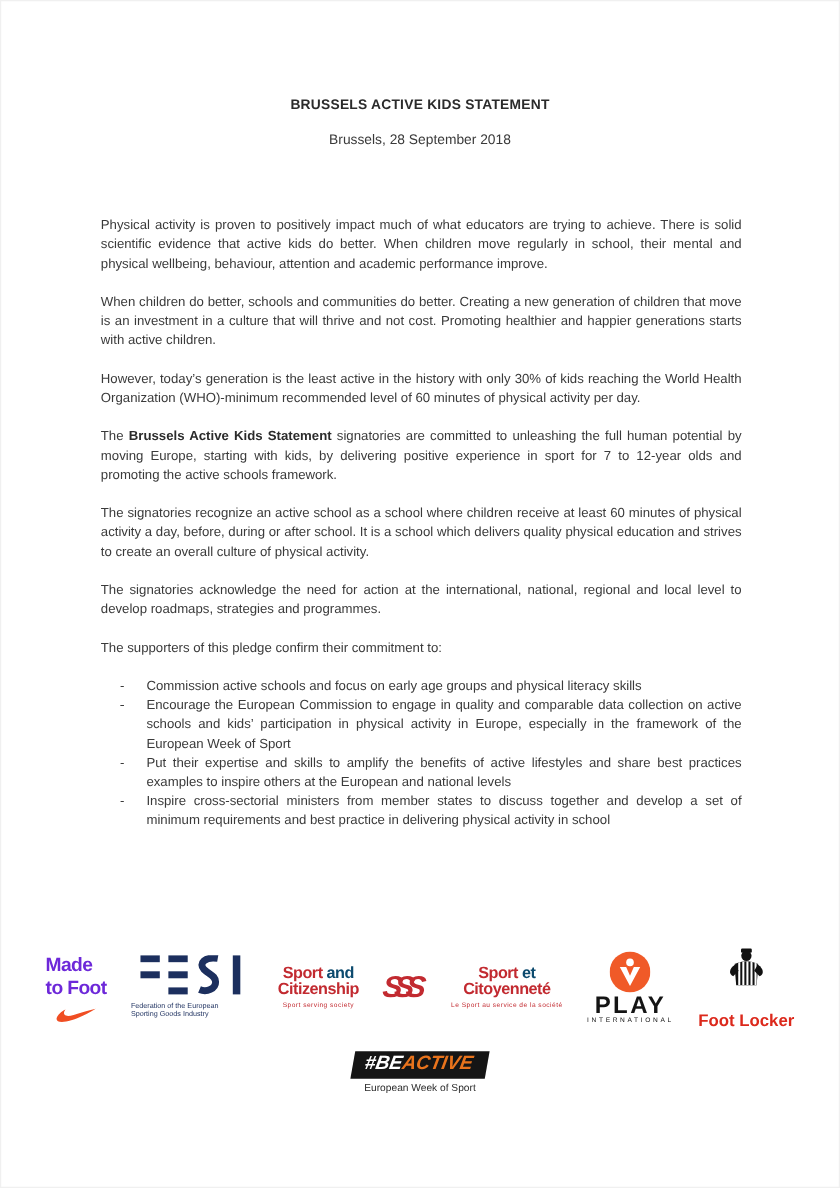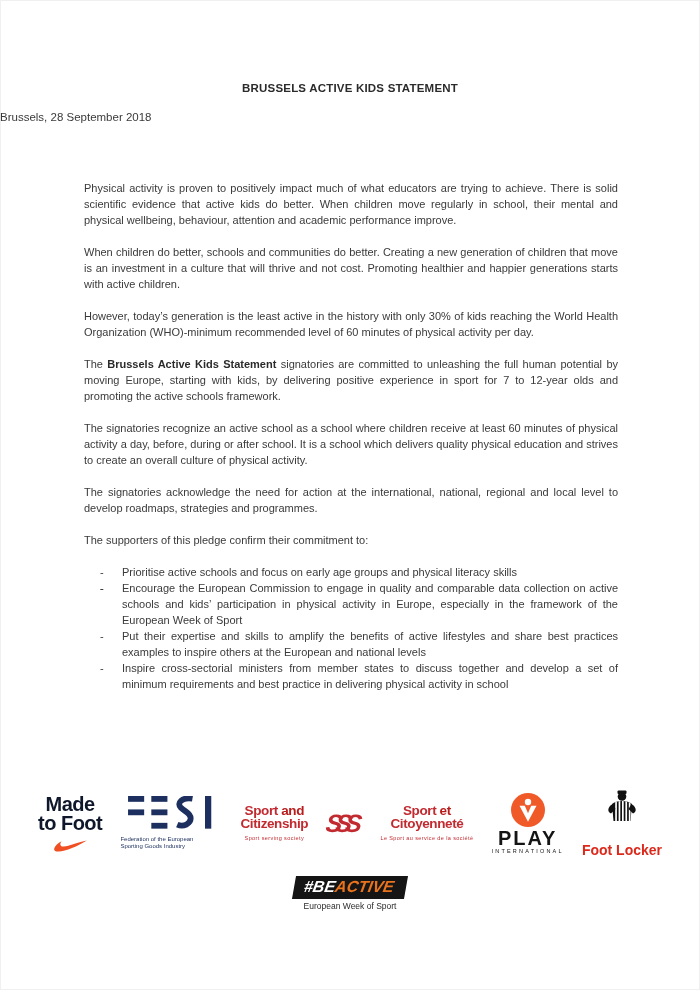--- a/index.html
+++ b/index.html
@@ -6,48 +6,48 @@
   .page{
     position:relative;width:700px;height:990px;background:#fff;overflow:hidden;
     font-family:Liberation Sans, sans-serif;color:#3a3a3a;
     box-shadow:inset 0 0 0 1px #f0f0f0;
   }
   .doc-title{
     position:absolute;top:82px;left:0;width:700px;text-align:center;
     font-size:11.5px;font-weight:bold;color:#2b2b2b;letter-spacing:.2px;
   }
   .doc-date{
-    position:absolute;top:111px;left:0;width:700px;text-align:left;
+    position:absolute;top:111px;left:0;width:700px;text-align:center;
     font-size:11.5px;color:#3a3a3a;
   }
   .content{
     position:absolute;top:180px;left:84px;width:534px;
     font-size:11px;line-height:16px;text-align:justify;
   }
   .content p{margin:0 0 16px 0;}
   .content .b{font-weight:bold;color:#2b2b2b;}
   ul.pledge{list-style:none;margin:0;padding:0 0 0 38px;}
   ul.pledge li{position:relative;text-align:justify;}
   ul.pledge li .marker{position:absolute;left:-22px;top:0;}
   
   .logos{
     position:absolute;top:778px;left:0;width:700px;height:90px;
     display:flex;align-items:center;justify-content:space-between;
     padding:0 38px;box-sizing:border-box;
   }
   .logo{display:flex;flex-direction:column;align-items:center;}
   
-  .mtp-text{color:#0f172a;font-weight:bold;font-size:20px;line-height:19px;text-align:center;letter-spacing:-.5px;}
+  .mtp-text{color:#6d28d9;font-weight:bold;font-size:16px;line-height:19px;letter-spacing:-.5px;}
   .mtp-swoosh{margin-top:7px;}
   
   .fesi-sub{margin-top:6px;font-size:6px;line-height:7px;color:#1c2f5e;text-align:left;width:100%;}
   
   .sc{text-align:center;}
   .sc-l1,.sc-l2{font-weight:bold;font-size:13.5px;line-height:12.5px;letter-spacing:-.4px;color:#c22a30;white-space:nowrap;}
-  .sc .gray{color:#b91c1c;}
+  .sc .gray{color:#0c4a6e;}
   .sc-tag{margin-top:5px;font-size:5.5px;color:#c22a30;letter-spacing:.4px;white-space:nowrap;}
   .sss{display:flex;font-style:italic;font-weight:900;font-size:25px;color:#c22a30;transform:skewX(-6deg);line-height:25px;}
   .sss span{margin-left:-7px;}
   .sss span:first-child{margin-left:0;}
   
   .play-name{font-weight:800;font-size:20px;letter-spacing:2px;color:#141414;line-height:16px;margin-top:3px;}
   .play-sub{font-size:5.5px;letter-spacing:2.2px;color:#141414;margin-top:2px;}
   
   .fl-name{font-weight:bold;font-size:14px;color:#dc291c;line-height:14px;margin-top:17px;white-space:nowrap;}
   
@@ -70,21 +70,21 @@
 
   <div class="content">
     <p>Physical activity is proven to positively impact much of what educators are trying to achieve. There is solid scientific evidence that active kids do better. When children move regularly in school, their mental and physical wellbeing, behaviour, attention and academic performance improve.</p>
     <p>When children do better, schools and communities do better. Creating a new generation of children that move is an investment in a culture that will thrive and not cost. Promoting healthier and happier generations starts with active children.</p>
     <p>However, today’s generation is the least active in the history with only 30% of kids reaching the World Health Organization (WHO)-minimum recommended level of 60 minutes of physical activity per day.</p>
     <p><span>The </span><span class="b">Brussels Active Kids Statement</span><span> signatories are committed to unleashing the full human potential by moving Europe, starting with kids, by delivering positive experience in sport for 7 to 12-year olds and promoting the active schools framework.</span></p>
     <p>The signatories recognize an active school as a school where children receive at least 60 minutes of physical activity a day, before, during or after school. It is a school which delivers quality physical education and strives to create an overall culture of physical activity.</p>
     <p>The signatories acknowledge the need for action at the international, national, regional and local level to develop roadmaps, strategies and programmes.</p>
     <p>The supporters of this pledge confirm their commitment to:</p>
     <ul class="pledge">
-      <li><span class="marker">-</span><span>Prioritise active schools and focus on early age groups and physical literacy skills</span></li>
+      <li><span class="marker">-</span><span>Commission active schools and focus on early age groups and physical literacy skills</span></li>
       <li><span class="marker">-</span></li>
       <li><span class="marker">-</span><span>Encourage the European Commission to engage in quality and comparable data collection on active schools and kids’ participation in physical activity in Europe, especially in the framework of the European Week of Sport</span></li>
       <li><span class="marker">-</span><span>Put their expertise and skills to amplify the benefits of active lifestyles and share best practices examples to inspire others at the European and national levels</span></li>
       <li><span class="marker">-</span><span>Inspire cross-sectorial ministers from member states to discuss together and develop a set of minimum requirements and best practice in delivering physical activity in school</span></li>
     </ul>
   </div>
 
   <div class="logos">
 
     <div class="logo">

